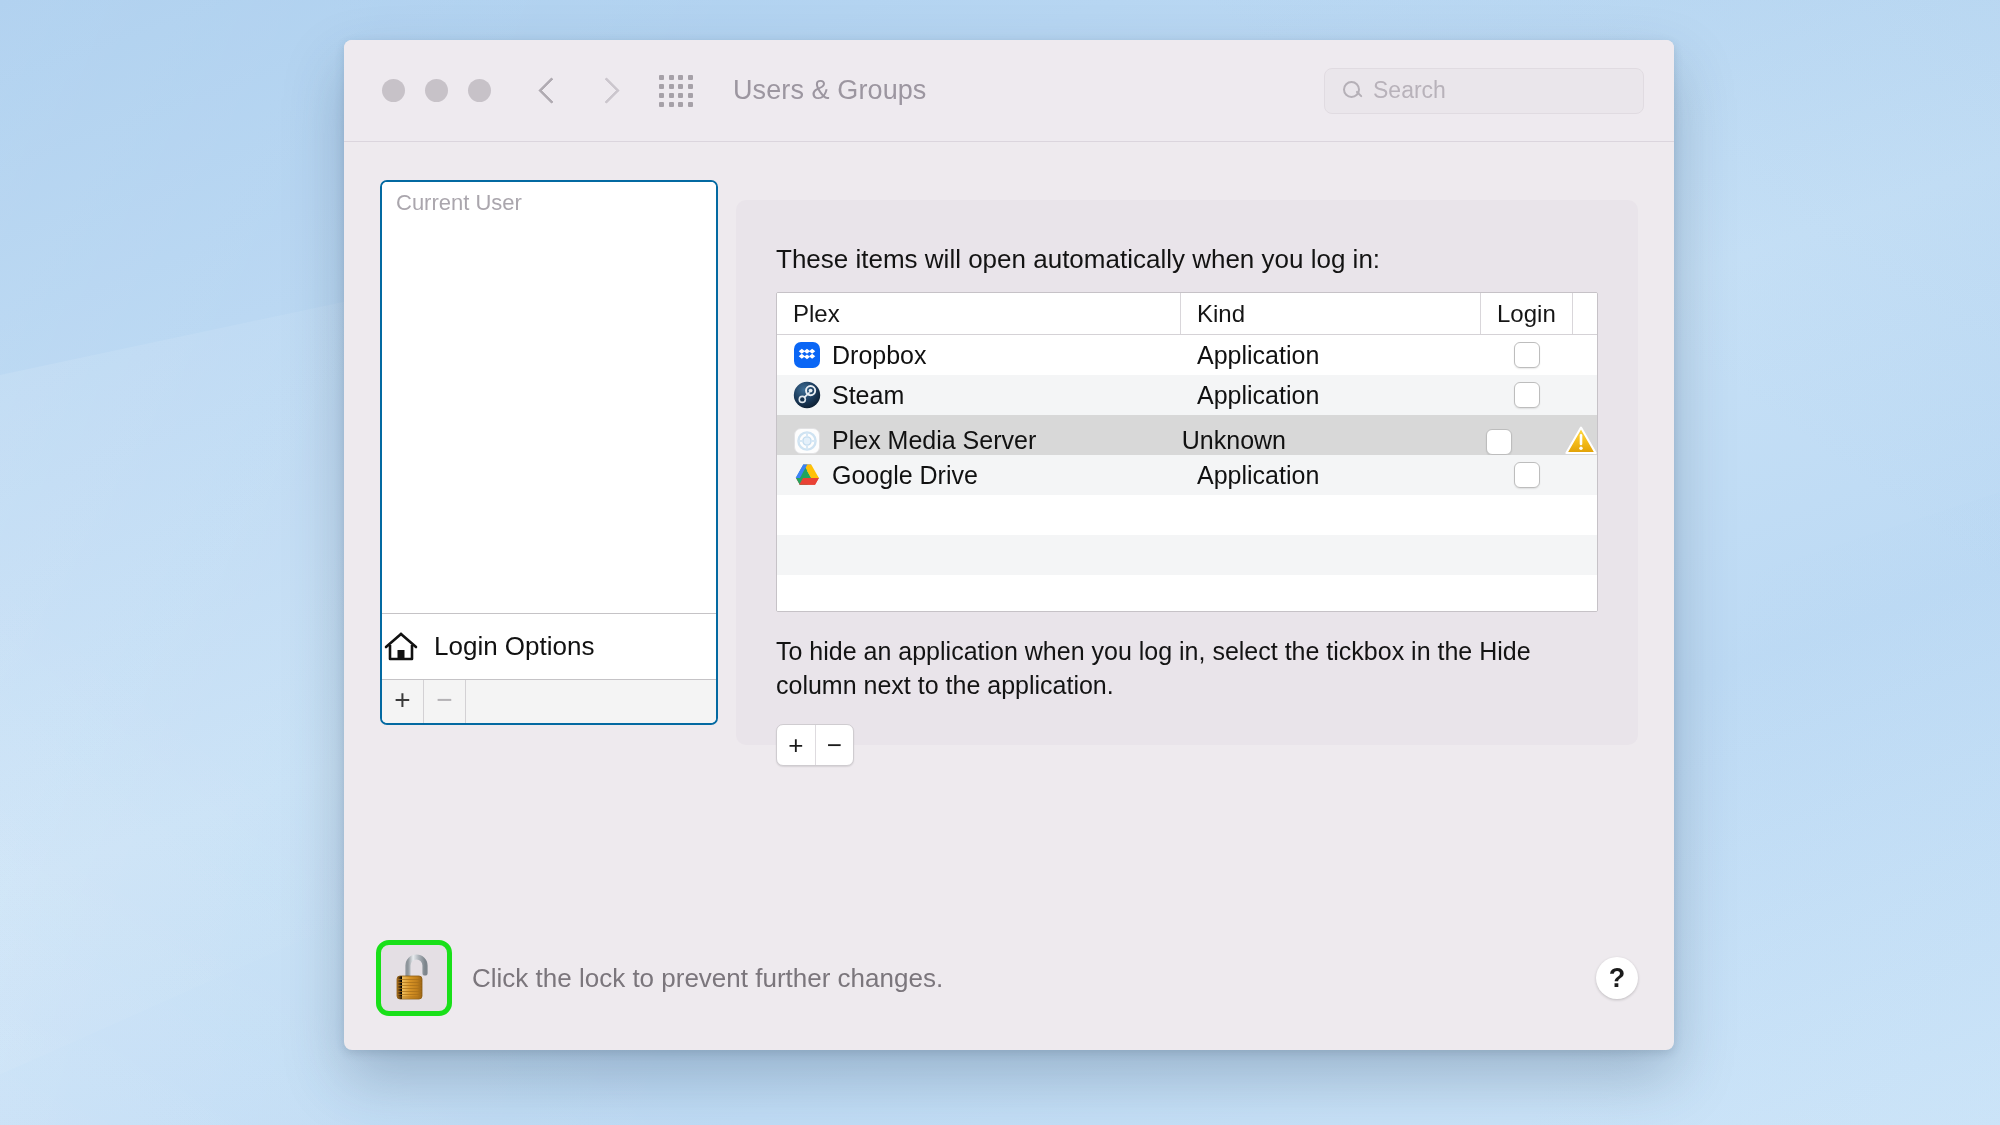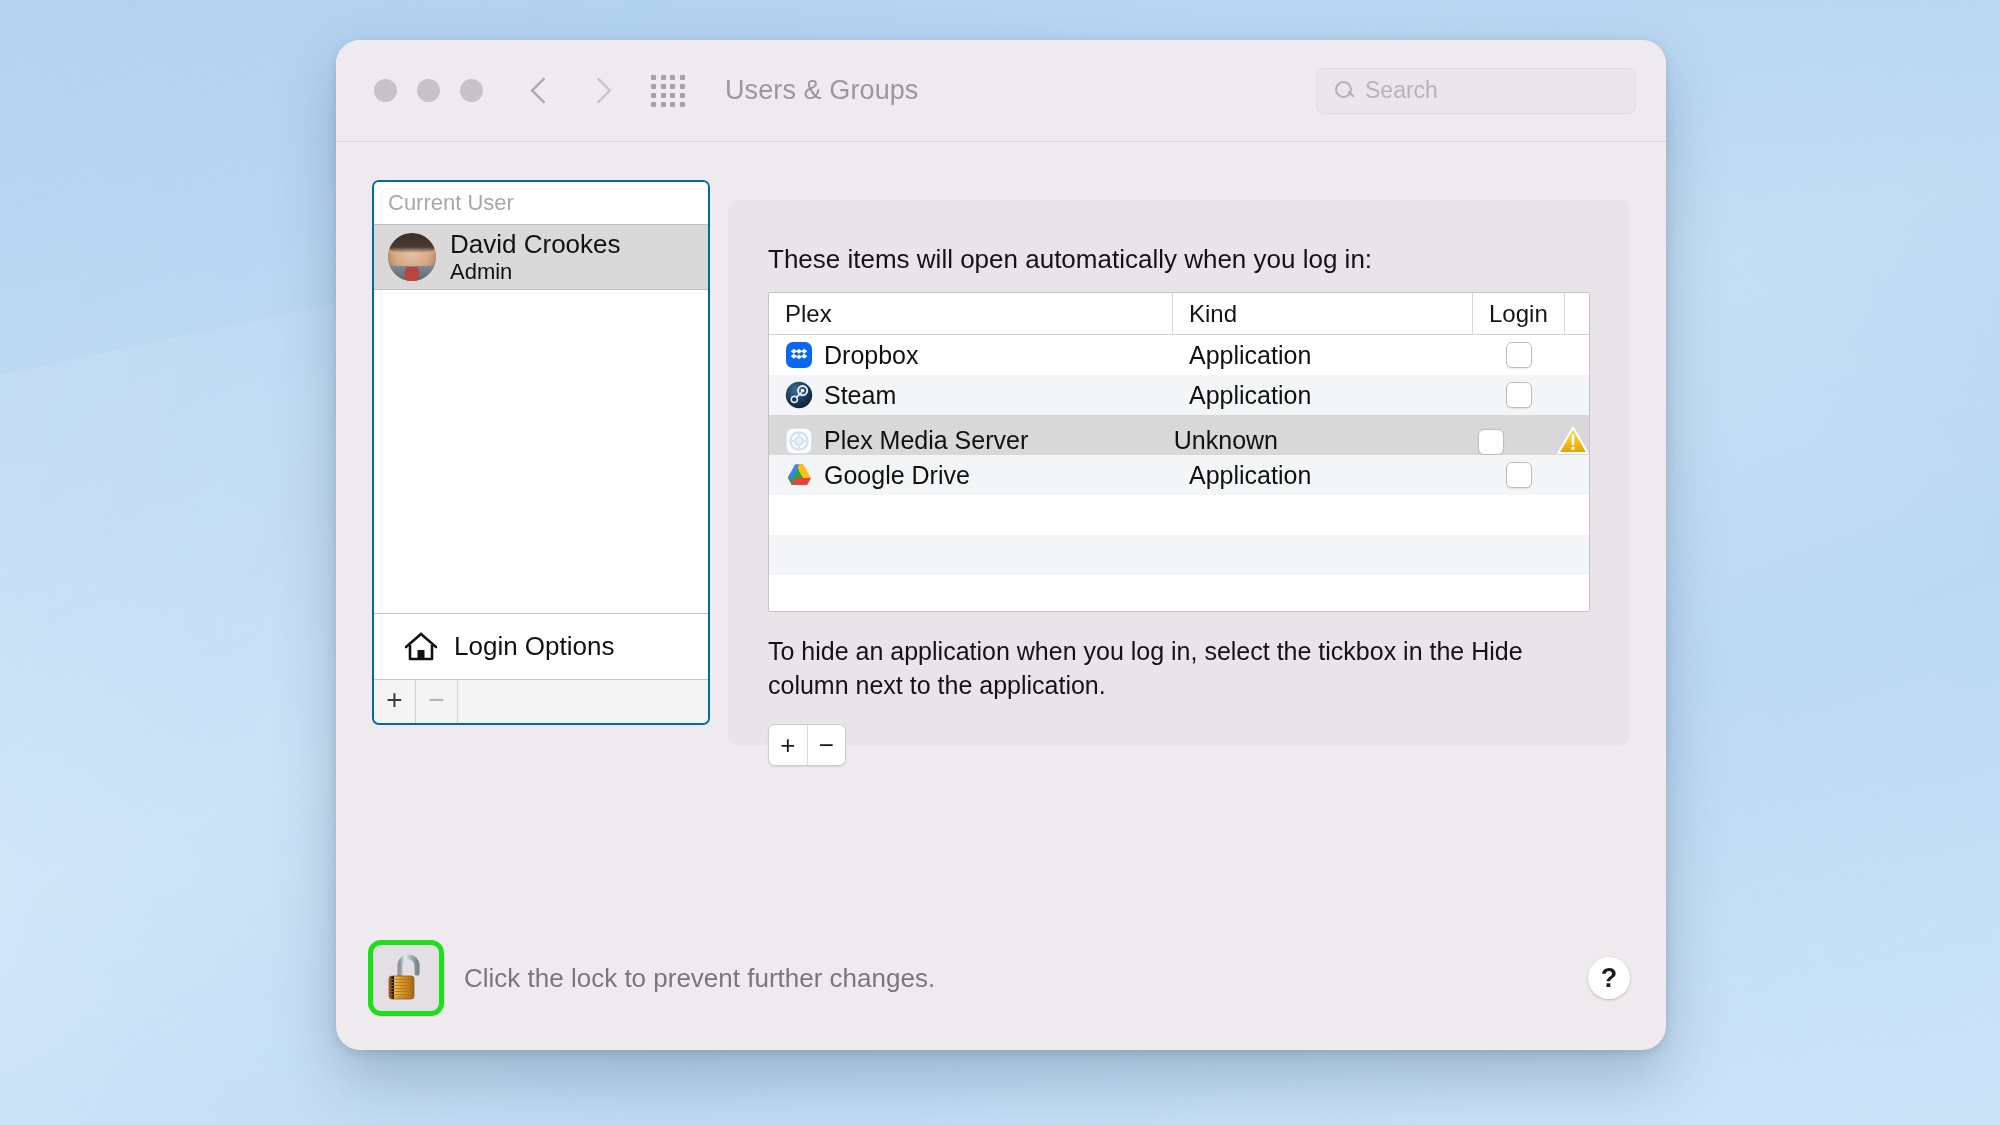--- a/index.html
+++ b/index.html
@@ -50,26 +50,26 @@
   }
   #desktop .f5 {
     bottom: -500px; right: -420px; width: 1500px; height: 1000px;
     background: linear-gradient(310deg, rgba(150,195,232,.30), rgba(255,255,255,0) 58%);
     transform: rotate(-18deg);
   }
 
   
   #window {
     position: absolute;
-    left: 336px;
+    left: 344px;
     top: 40px;
     width: 1330px;
     height: 1010px;
     background: #eeeaee;
-    border-radius: 24px;
+    border-radius: 8px;
     box-shadow: 0 28px 60px rgba(40,60,90,.26), 0 3px 10px rgba(40,60,90,.16);
     overflow: hidden;
     display: flex;
     flex-direction: column;
   }
 
   
   #titlebar {
     height: 102px;
     background: #eeeaef;
@@ -249,21 +249,21 @@
   #user-names { display: flex; flex-direction: column; line-height: 1.18; }
   #user-name { font-size: 26px; color: #111; }
   #user-role { font-size: 22px; color: #111; }
   #sidebar-spacer { flex: 1; background: #fff; }
   #login-options-row {
     height: 66px;
     border-top: 1px solid #c5c3c6;
     display: flex;
     align-items: center;
     gap: 16px;
-    padding-left: 30px;
+    padding-left: 2px;
     background: #fff;
     flex: none;
   }
   .house-icon { width: 34px; height: 30px; flex: none; }
   #login-options-label { font-size: 26px; color: #111; }
   #sidebar-footer {
     height: 44px;
     display: flex;
     align-items: stretch;
     background: #f4f4f4;
@@ -517,30 +517,20 @@
       <span class="mag"></span>
       <input id="search-input" type="text" placeholder="Search" style="">
     </div>
   </div>
 
   <div id="body">
 
     <div id="sidebar">
       <div id="sidebar-header">Current User</div>
 
-      <div id="user-row">
-        <div id="avatar">
-          <span class="hair"></span>
-          <span class="shirt"></span>
-        </div>
-        <div id="user-names">
-          <span id="user-name">David Crookes</span>
-          <span id="user-role">Admin</span>
-        </div>
-      </div>
 
       <div id="sidebar-spacer"></div>
 
       <div id="login-options-row">
         <svg class="house-icon" viewBox="0 0 34 30">
           <path d="M17 2 L32 15" stroke="#111" stroke-width="2.6" fill="none" stroke-linecap="round"></path>
           <path d="M17 2 L2 15" stroke="#111" stroke-width="2.6" fill="none" stroke-linecap="round"></path>
           <path d="M6 13 V27 H28 V13" stroke="#111" stroke-width="2.6" fill="none" stroke-linejoin="round"></path>
           <rect x="13.5" y="18" width="7" height="9" fill="#111"></rect>
         </svg>

